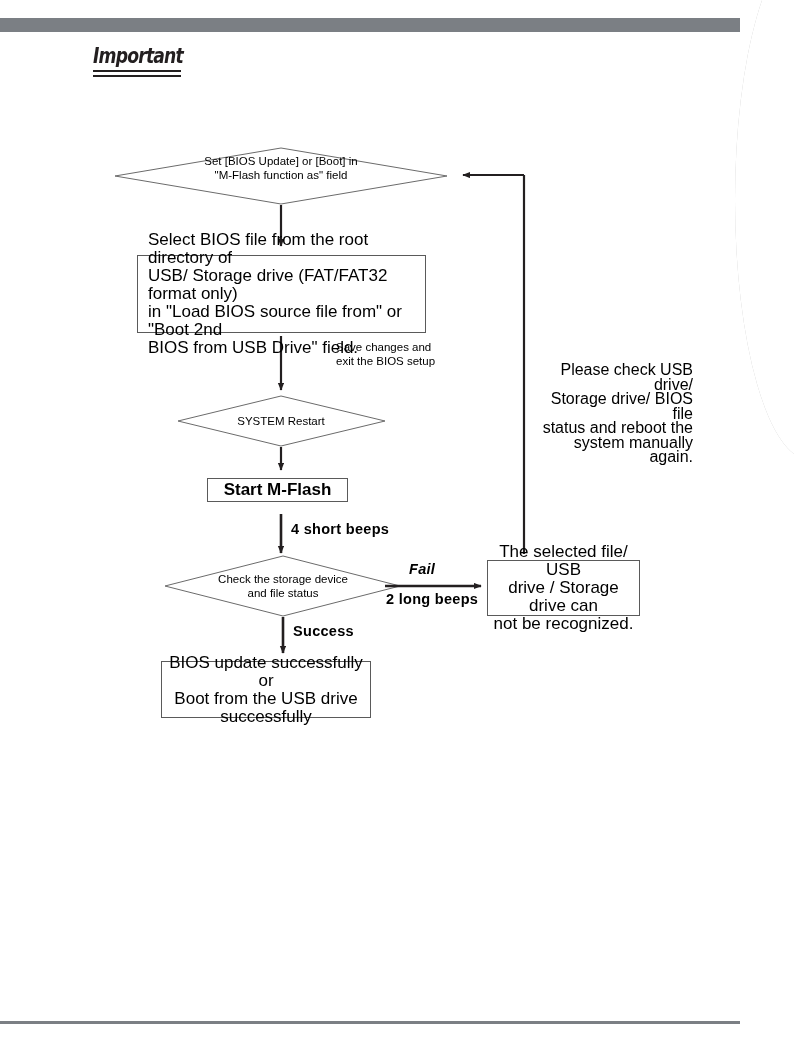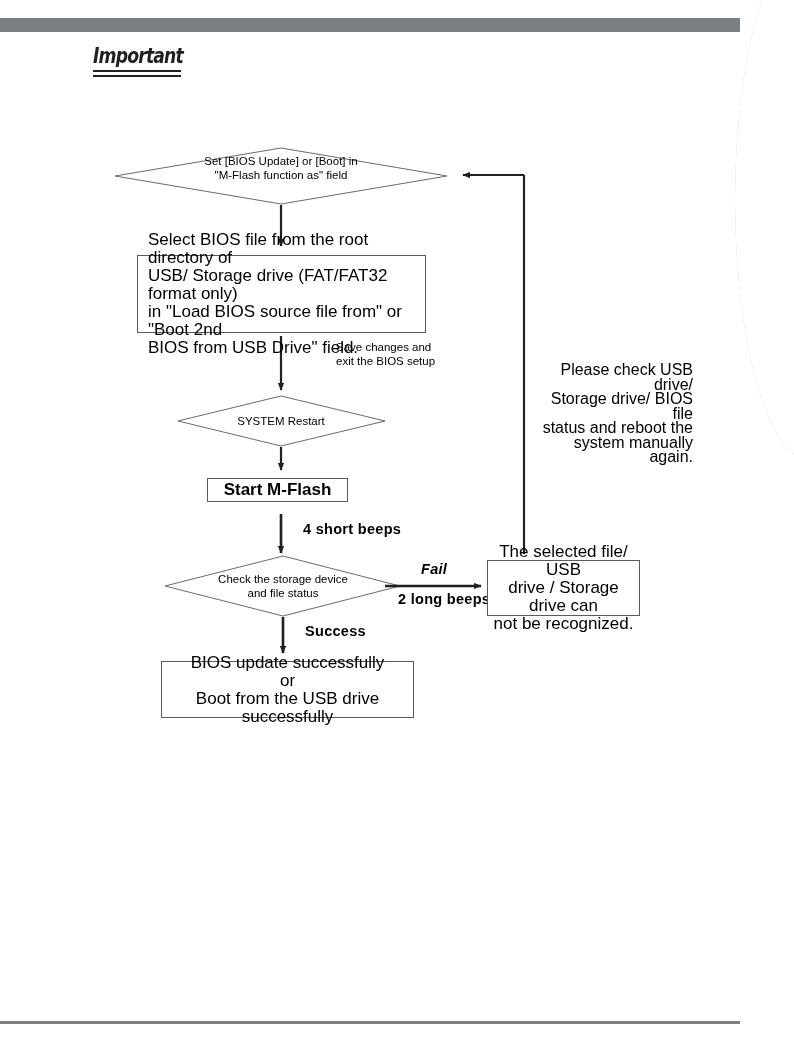--- a/index.html
+++ b/index.html
@@ -125,21 +125,20 @@
     white-space: pre-line;
     text-align: left;
     margin-left: 44px;
   }
   .beep-label {
     position: absolute;
     font-size: 14.5px;
     font-weight: bold;
     letter-spacing: 0.3px;
     white-space: nowrap;
-    margin-left: 12px;
   }
   svg.flow-svg {
     position: absolute;
     left: 0;
     top: 0;
     width: 794px;
     height: 1038px;
     pointer-events: none;
   }
   .diamond-caption {
@@ -228,19 +227,19 @@
     <span>The selected file/ USB
 drive / Storage drive can
 not be recognized.</span>
   </div>
 
   <div class="loop-label" style="left:533px; top:363px; width:160px;">Please check USB drive/
 Storage drive/ BIOS file
 status and reboot the
 system manually again.</div>
 
-  <div class="box center-align" style="left:161px; top:661px; width:253px; height:57px;">
+  <div class="box center-align" style="left:161px; top:661px; width:210px; height:57px;">
     <span>BIOS update successfully
 or
 Boot from the USB drive successfully</span>
   </div>
 
 </div>
 
 </body></html>

